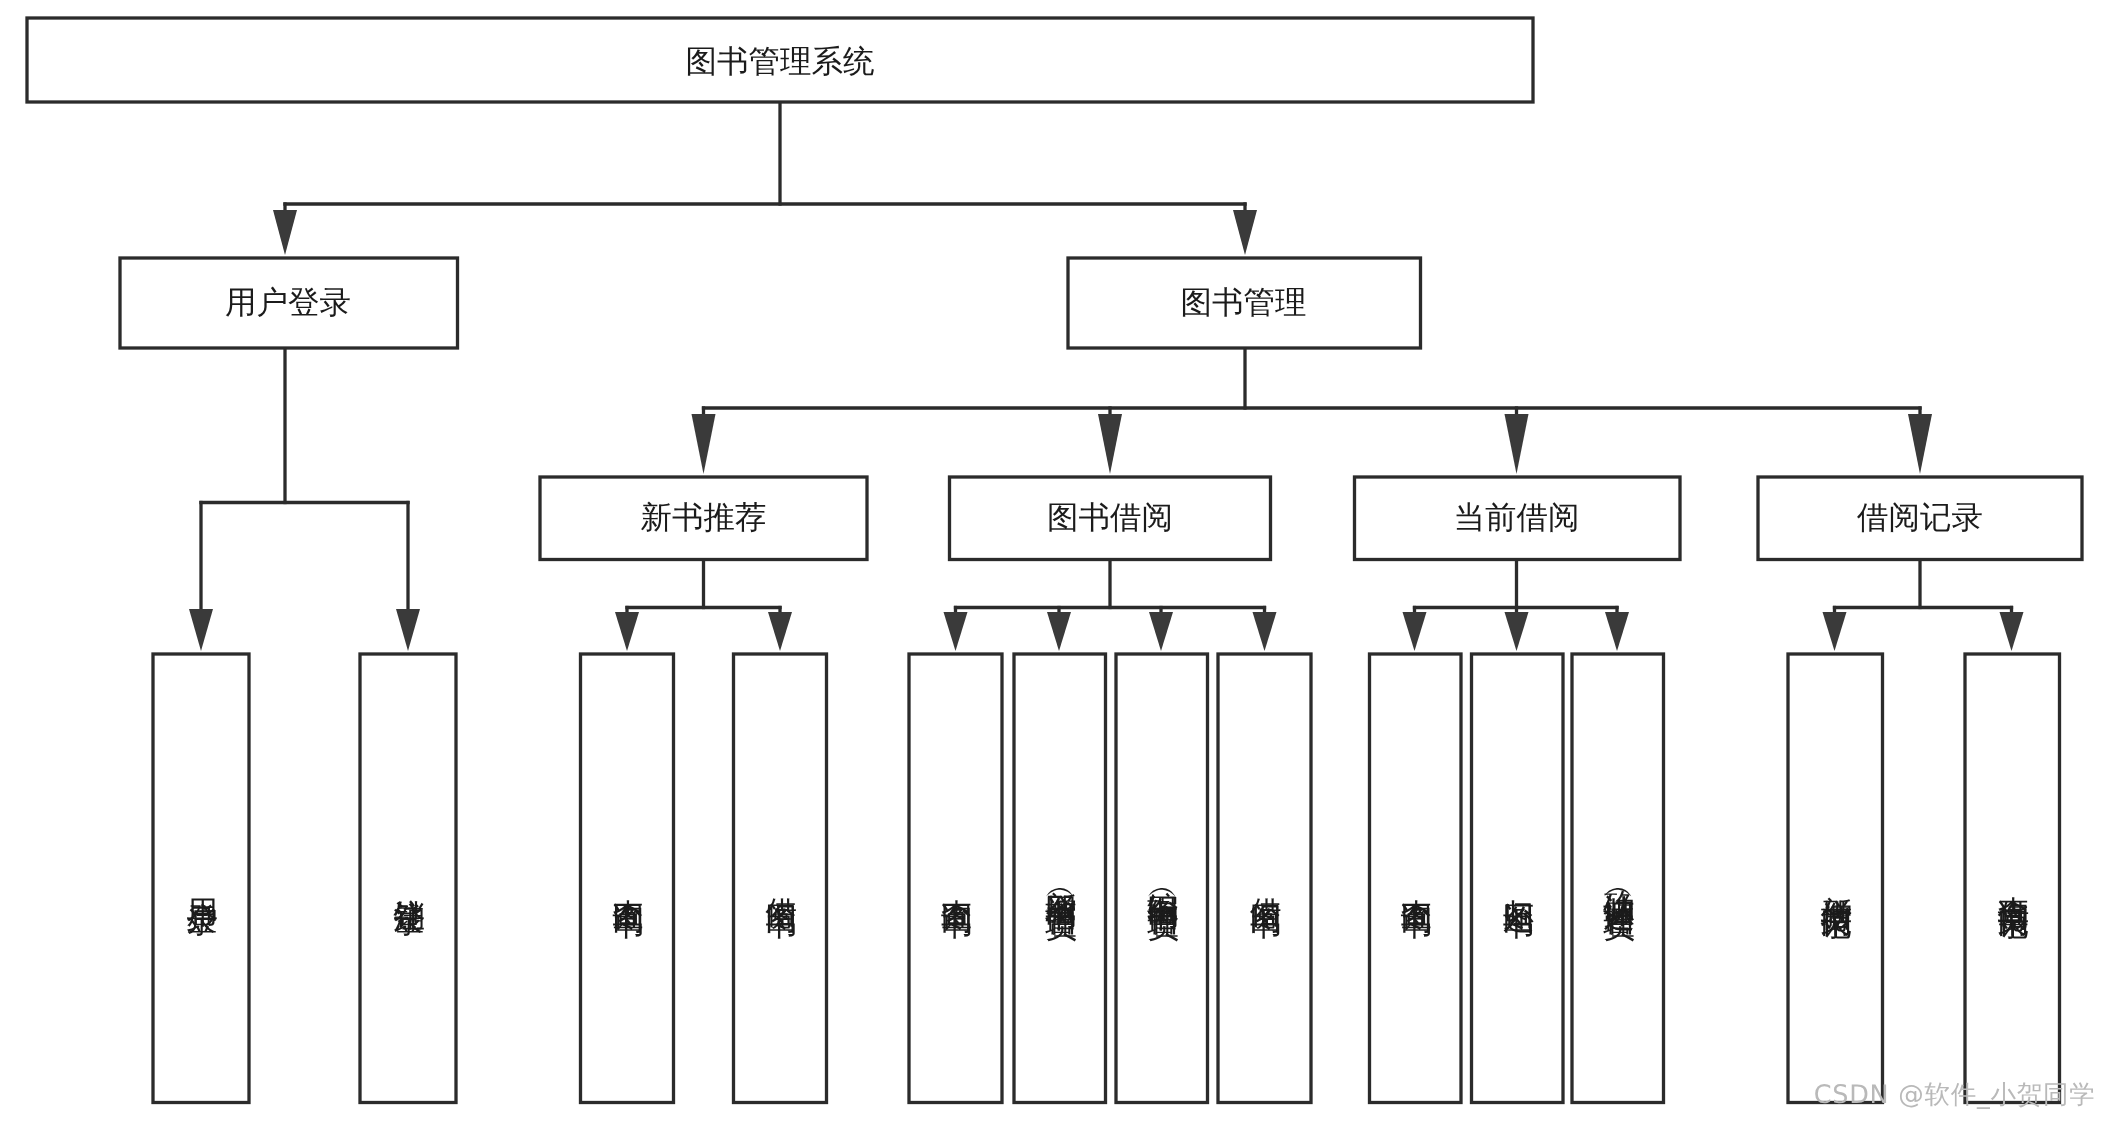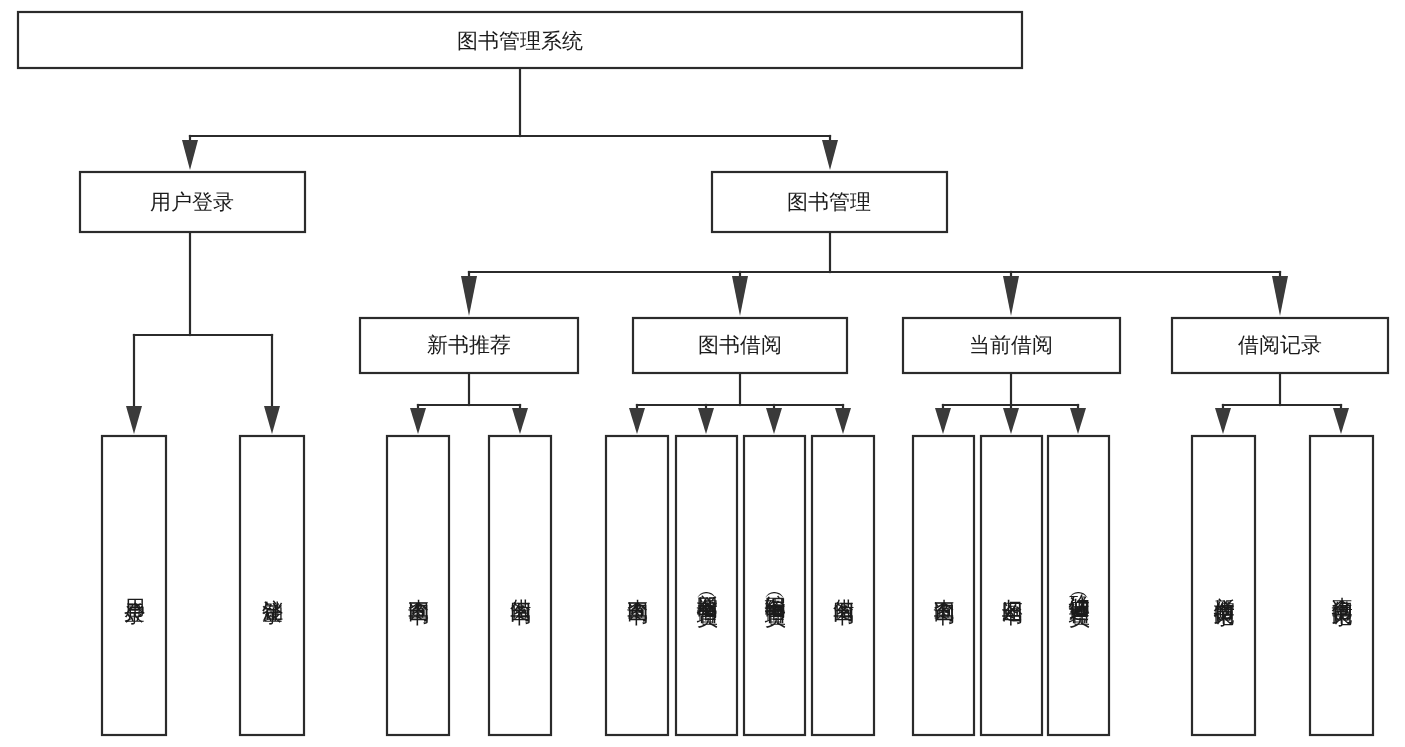--- a/index.html
+++ b/index.html
@@ -204,13 +204,14 @@
   <div class="leaf-label" style="left:744px; top:436px; width:61px; height:299px;">编辑图书（管理员）</div>
   <div class="leaf-label" style="left:812px; top:436px; width:62px; height:299px;">借阅图书</div>
 
   <div class="leaf-label" style="left:913px; top:436px; width:61px; height:299px;">查询图书</div>
   <div class="leaf-label" style="left:981px; top:436px; width:61px; height:299px;">归还图书</div>
   <div class="leaf-label" style="left:1048px; top:436px; width:61px; height:299px;">确认归还（管理员）</div>
 
   <div class="leaf-label" style="left:1192px; top:436px; width:63px; height:299px;">新增借阅记录</div>
   <div class="leaf-label" style="left:1310px; top:436px; width:63px; height:299px;">查询借阅记录</div>
 
+  <div class="watermark">CSDN @软件_小贺同学</div>
 </div>
 
 </body></html>

